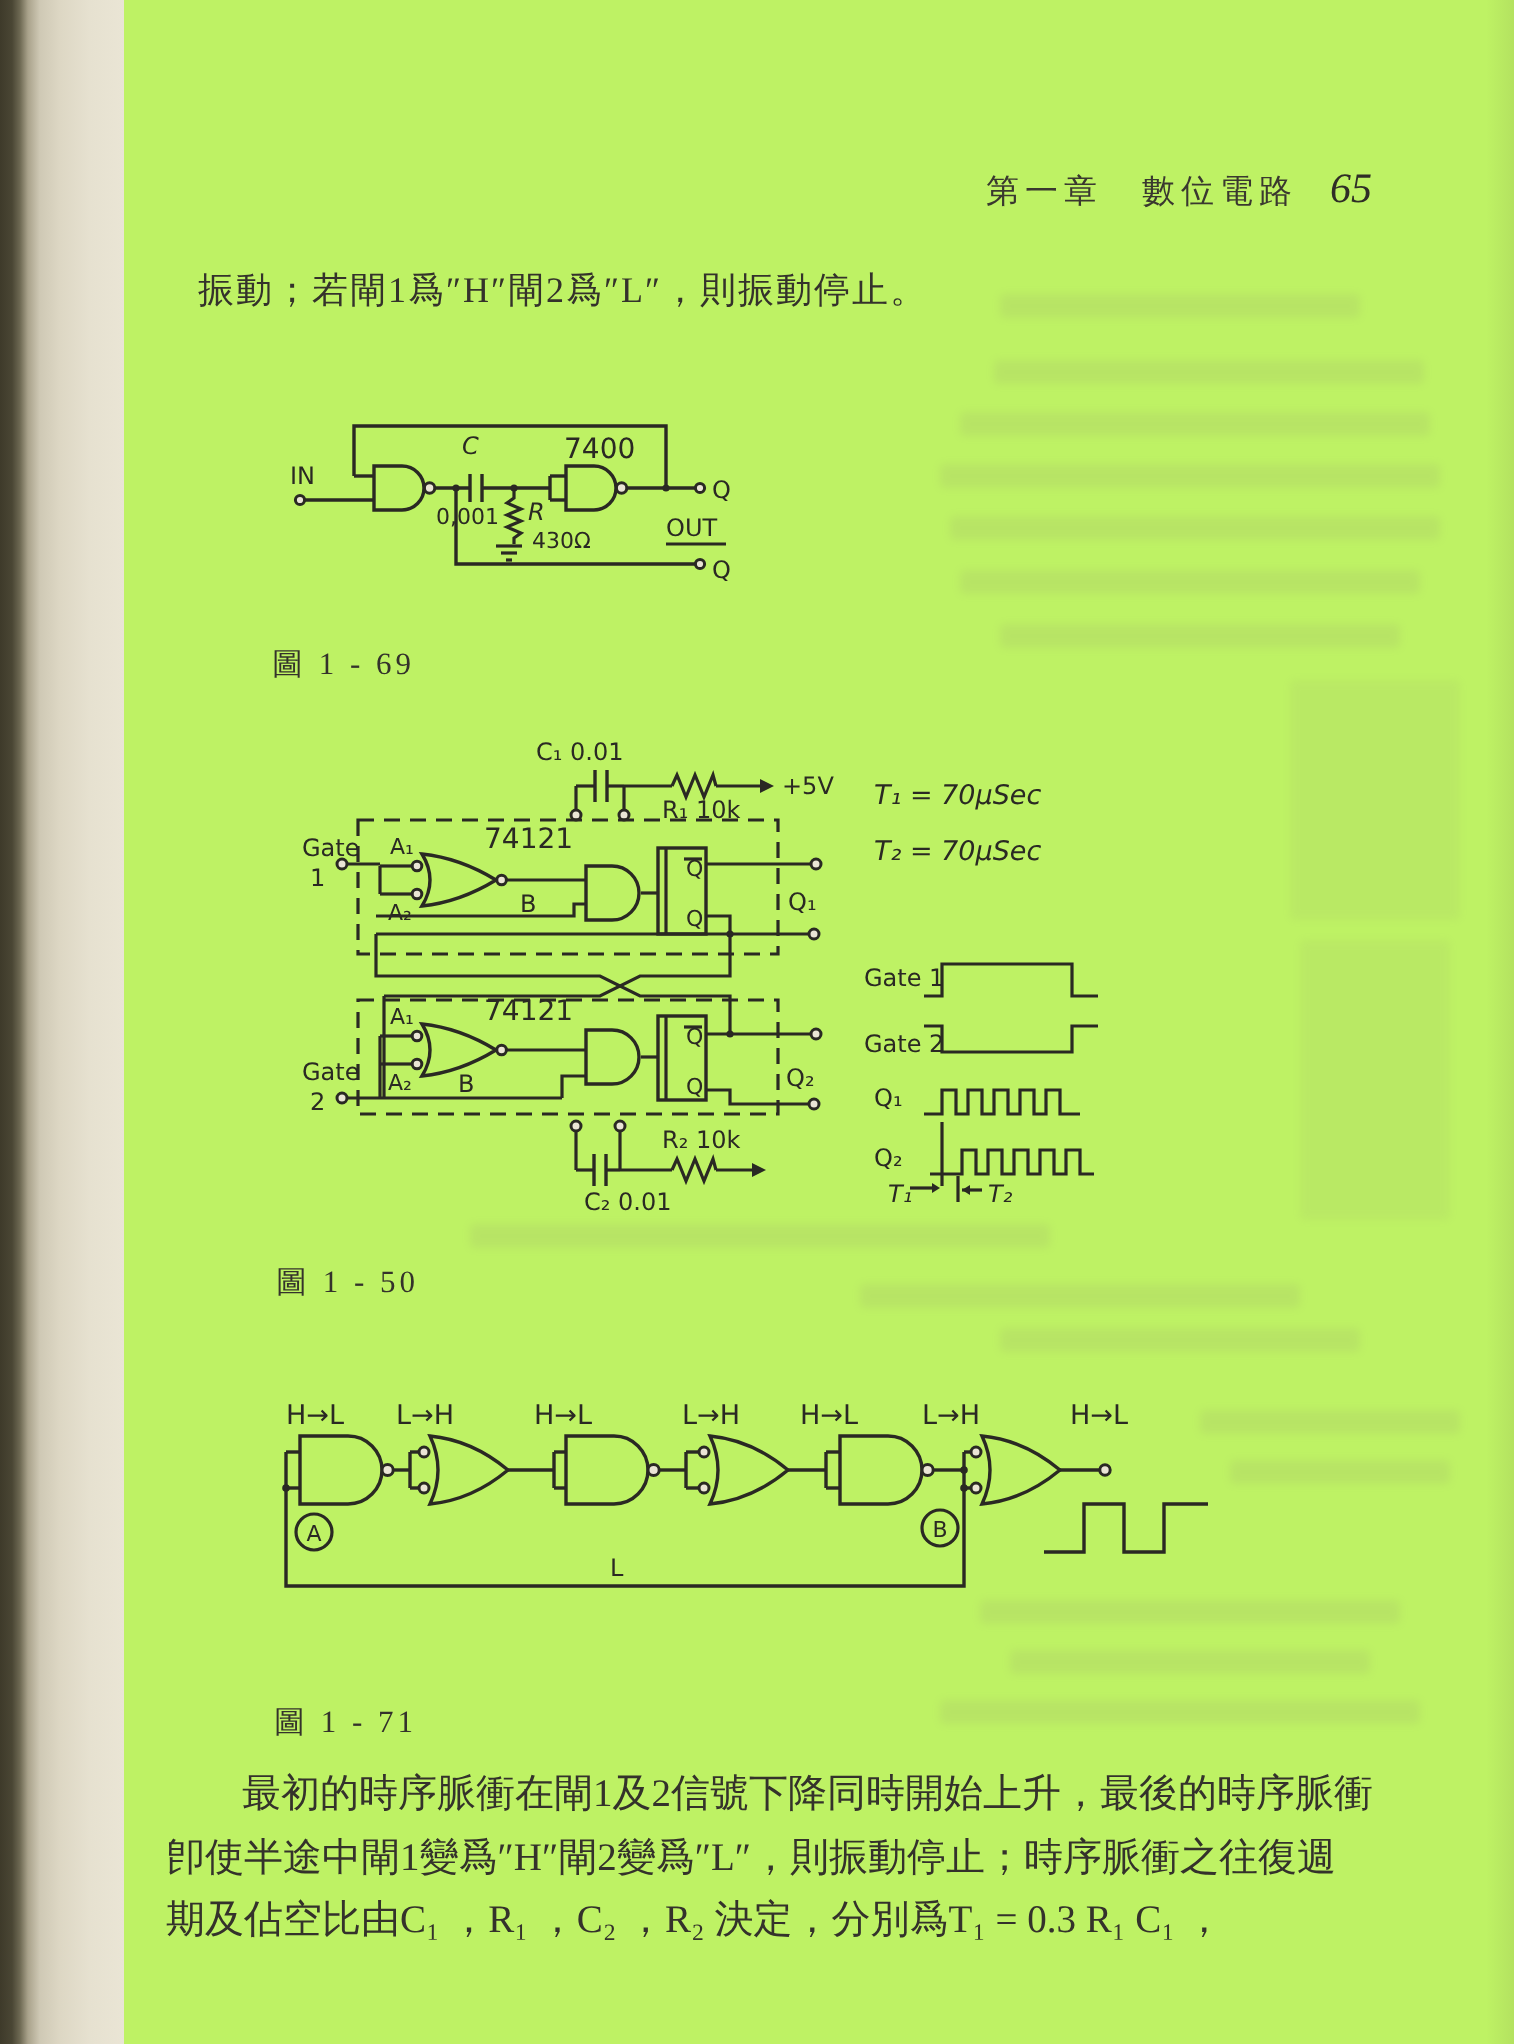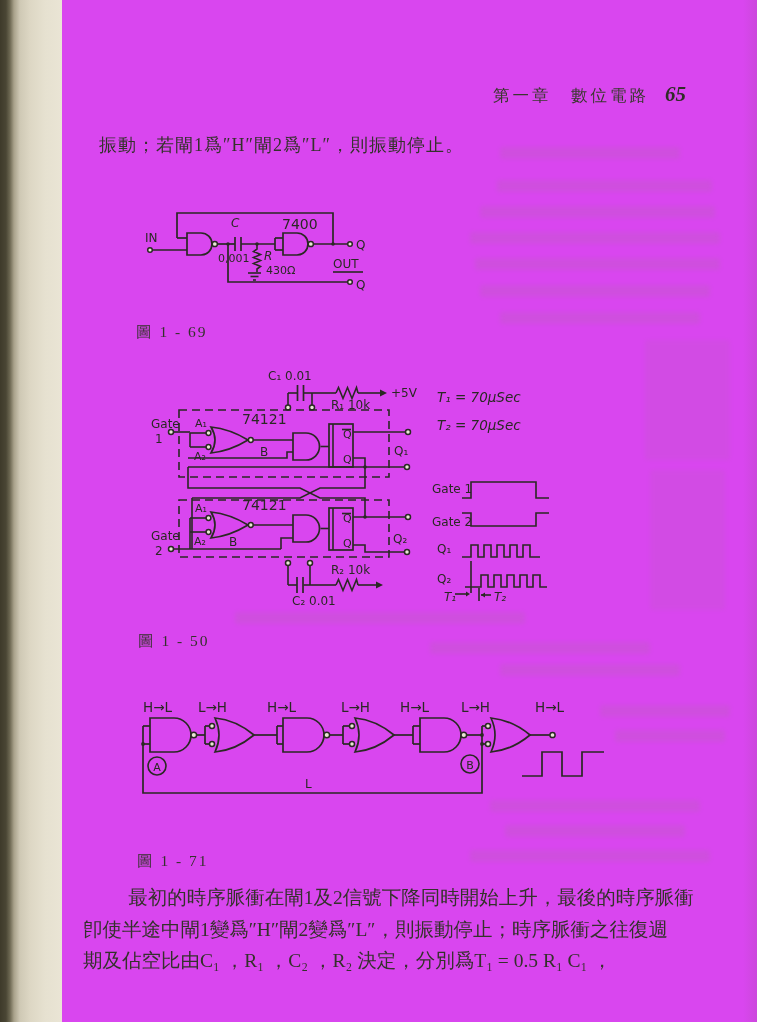--- a/index.html
+++ b/index.html
@@ -1,31 +1,31 @@
 <!DOCTYPE html>
 <html><head>
 <meta charset="utf-8">
 <style>
   html,body{margin:0;padding:0;}
   body{width:757px;height:1022px;position:relative;overflow:hidden;
        font-family:"Liberation Serif","DejaVu Serif",serif;
        background:#eae5d5;color:#35332c;}
-  .page{position:absolute;inset:0;background:#d946ef;}
+  .page{position:absolute;inset:0;background:#bef264;}
   .binding{position:absolute;left:0;top:0;bottom:0;width:62px;
     background:linear-gradient(90deg,#3e3a2a 0,#4a4634 6px,#6e6953 10px,#a9a28b 14px,#cfc9b5 20px,#ddd7c4 30px,#e6e1d0 45px,#eae5d5 62px);}
   .edge-r{position:absolute;right:0;top:0;bottom:0;width:14px;
     background:linear-gradient(270deg,rgba(90,85,60,.10),rgba(90,85,60,0));}
   .header{position:absolute;top:82px;right:71px;display:flex;align-items:baseline;gap:16px;}
   .chapter{font-size:16.5px;letter-spacing:3px;color:#3a382f;}
-  .pagenum{font-size:21px;font-weight:bold;font-style:italic;color:#2f2d26;}
+  .pagenum{font-size:21px;font-weight:normal;font-style:italic;color:#2f2d26;}
   .introline{position:absolute;left:99px;top:133px;font-size:18px;letter-spacing:1px;color:#34322b;}
   .caption{position:absolute;font-size:15.5px;letter-spacing:2px;color:#34322b;}
   .cap69{left:136px;top:306px;margin-top:16px;} .cap70{left:138px;top:631px;} .cap71{left:137px;top:818px;margin-top:33px;}
   .para{position:absolute;left:83px;top:882px;width:618px;font-size:19.5px;line-height:31.5px;color:#34322b;}
-  .para .l1{text-indent:38px;text-align:center;}
+  .para .l1{text-indent:38px;}
   svg{position:absolute;overflow:visible;}
   svg text{font-family:"DejaVu Sans","Liberation Sans",sans-serif;fill:#2a2923;}
   .w{stroke:#2a2923;stroke-width:1.6;fill:none;}
   .w2{stroke:#2a2923;stroke-width:1.7;fill:none;}
   .dash{stroke:#2a2923;stroke-width:1.6;fill:none;stroke-dasharray:8 5;}
   .dot{fill:#2a2923;stroke:none;}
   .term{stroke:#2a2923;stroke-width:1.5;fill:#eae5d5;}
   .t12{font-size:12px;} .t11{font-size:11px;} .t13{font-size:13.5px;} .t14{font-size:14px;}
   .it{font-style:italic;}
   .bl{position:absolute;background:#8d8670;opacity:.12;filter:blur(2.2px);border-radius:2px;height:12px;}
@@ -334,15 +334,15 @@
       <polyline class="w2" points="38,54 38,103 377,103 377,54"></polyline>
       <text class="t12" x="200" y="98">L</text>
     </g>
     <path class="w2" d="M417,86 H437 V62 H457 V86 H477 V62 H499"></path>
   </svg>
   <div class="caption cap71">圖 1 - 71</div>
 
   <div class="para">
     <div class="l1">最初的時序脈衝在閘1及2信號下降同時開始上升，最後的時序脈衝</div>
     <div>卽使半途中閘1變爲″H″閘2變爲″L″，則振動停止；時序脈衝之往復週</div>
-    <div>期及佔空比由C₁ ，R₁ ，C₂ ，R₂ 決定，分別爲T₁ = 0.5 R₁ C₁ ，</div>
+    <div>期及佔空比由C₁ ，R₁ ，C₂ ，R₂ 決定，分別爲T₁ = 0.3 R₁ C₁ ，</div>
   </div>
 </div>
 
 </body></html>

